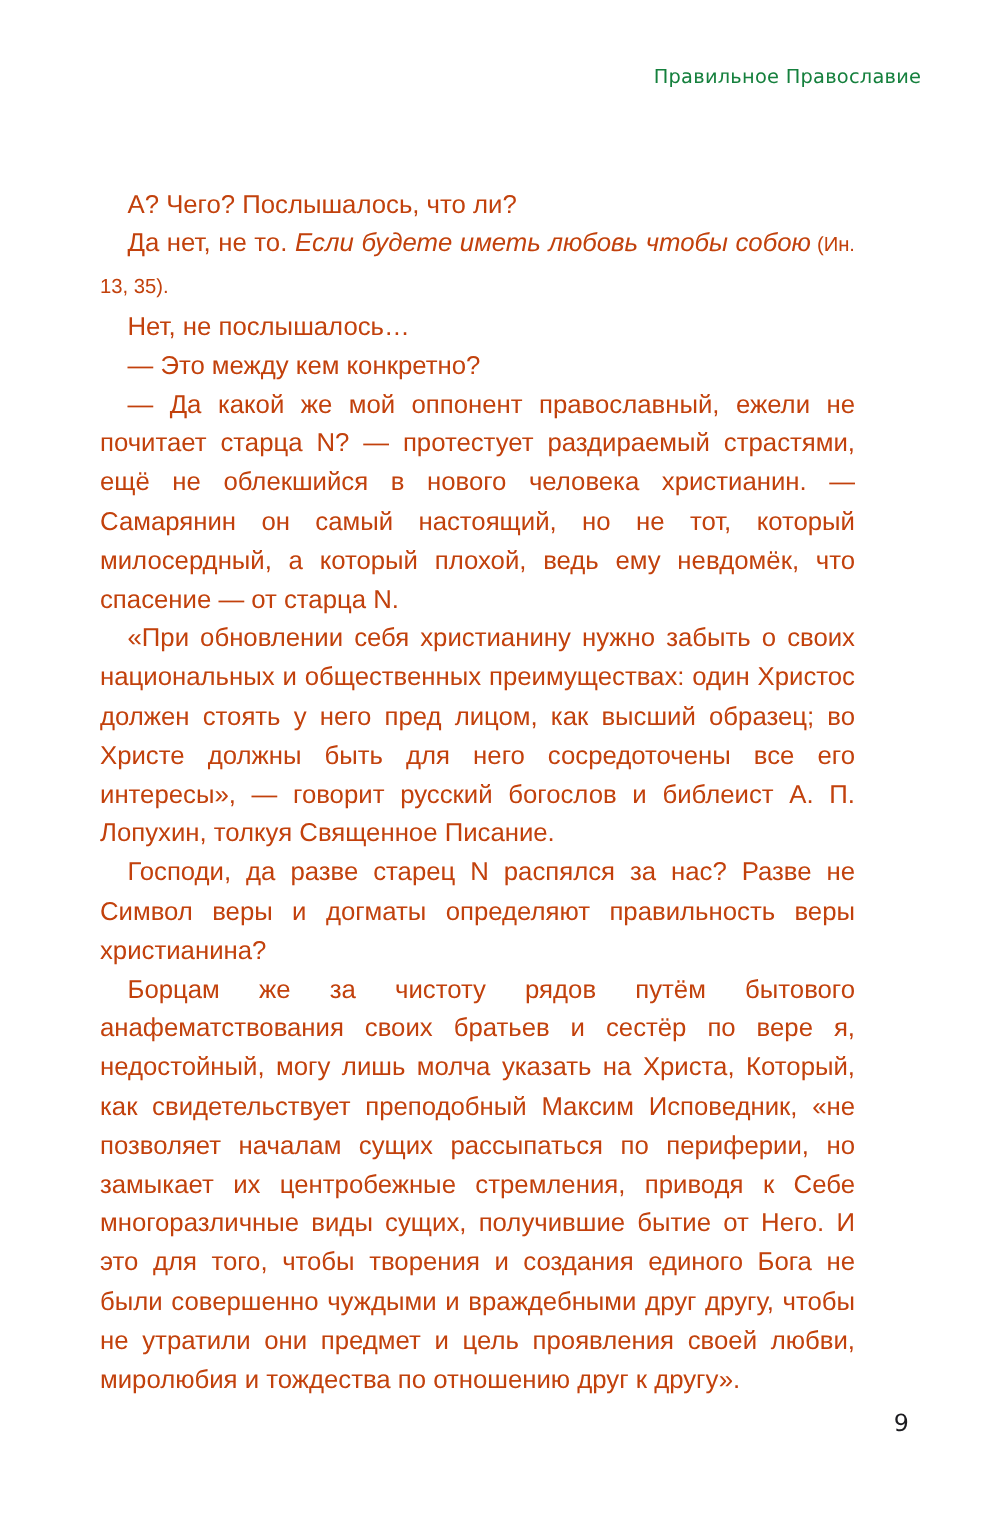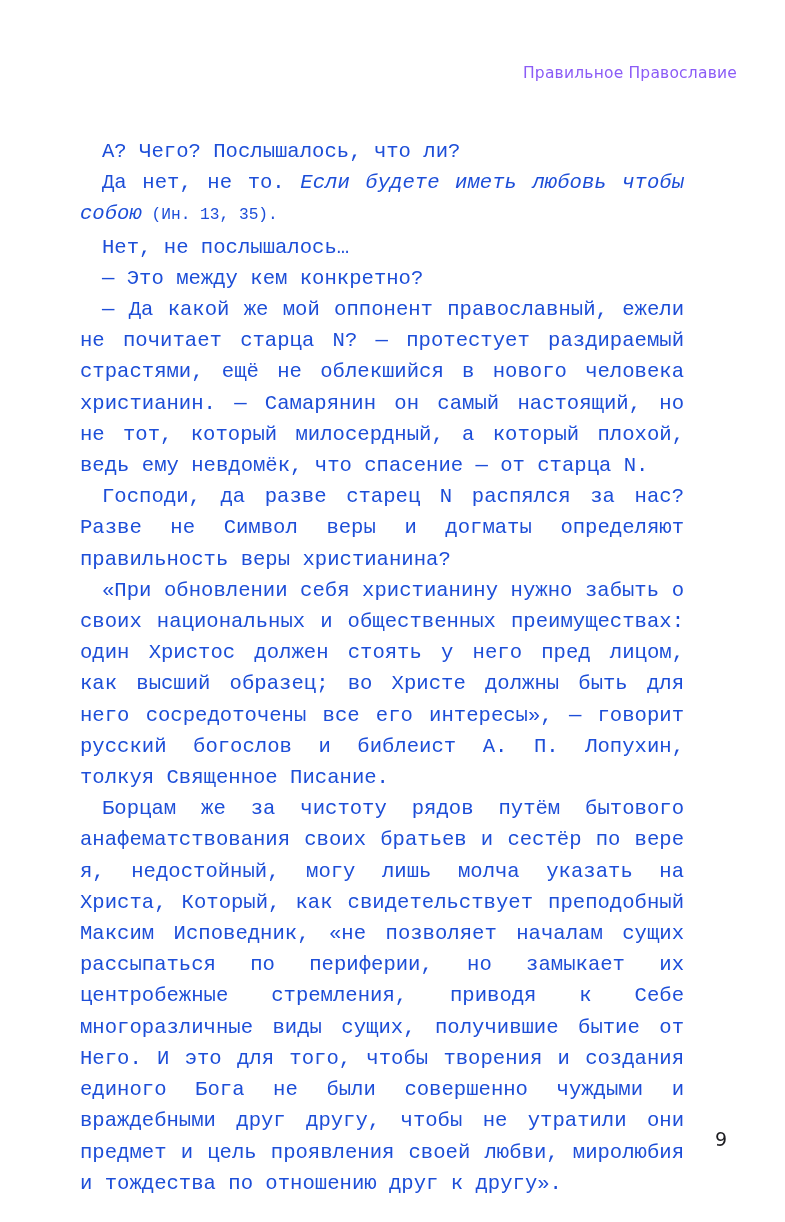--- a/index.html
+++ b/index.html
@@ -17,33 +17,32 @@
   .running-head {
     position: absolute;
     top: 52px;
     left: 80px;
     right: 48px;
     text-align: right;
     font-family: "DejaVu Sans", "Liberation Sans", sans-serif;
     font-size: 15.5px;
     font-weight: 400;
     letter-spacing: 0.2px;
-    color: #8b5cf6;
+    color: #15803d;
     white-space: nowrap;
-    margin-top: 12px;
   }
   .text-column {
     position: absolute;
-    top: 136px;
+    top: 148px;
     left: 80px;
     width: 604px;
-    font-family: Liberation Mono, monospace;
+    font-family: Liberation Sans, sans-serif;
     font-size: 20.6px;
     line-height: 31.2px;
-    color: #1d4ed8;
+    color: #c2410c;
     text-align: justify;
     text-justify: inter-word;
     -webkit-hyphens: none;
     hyphens: none;
   }
   .text-column p {
     margin: 0;
     text-indent: 22px;
   }
   .text-column p:last-child {
@@ -94,25 +93,25 @@
     <p class="last-line-left">
       <span>— Это между кем конкретно?</span>
     </p>
 
 
     <p class="last-line-left">
       <span>— Да какой же мой оппонент православный, ежели не почитает старца N? — протестует раздираемый страстями, ещё не облекшийся в нового человека христианин. — Самарянин он самый настоящий, но не тот, который милосердный, а который плохой, ведь ему невдомёк, что спасение — от старца N.</span>
     </p>
 
     <p class="last-line-left">
-      <span>Господи, да разве старец N распялся за нас? Разве не Символ веры и догматы определяют правильность веры христианина?</span>
+      <span>«При обновлении себя христианину нужно забыть о своих национальных и общественных преимуществах: один Христос должен стоять у него пред лицом, как высший образец; во Христе должны быть для него сосредоточены все его интересы», — говорит русский богослов и библеист А. П. Лопухин, толкуя Священное Писание.</span>
     </p>
 
     <p class="last-line-left">
-      <span>«При обновлении себя христианину нужно забыть о своих национальных и общественных преимуществах: один Христос должен стоять у него пред лицом, как высший образец; во Христе должны быть для него сосредоточены все его интересы», — говорит русский богослов и библеист А. П. Лопухин, толкуя Священное Писание.</span>
+      <span>Господи, да разве старец N распялся за нас? Разве не Символ веры и догматы определяют правильность веры христианина?</span>
     </p>
 
     <p class="last-line-left">
       <span>Борцам же за чистоту рядов путём бытового анафематствования своих братьев и сестёр по вере я, недостойный, могу лишь молча указать на Христа, Который, как свидетельствует преподобный Максим Исповедник, «не позволяет началам сущих рассыпаться по периферии, но замыкает их центробежные стремления, приводя к Себе многоразличные виды сущих, получившие бытие от Него. И это для того, чтобы творения и создания единого Бога не были совершенно чуждыми и враждебными друг другу, чтобы не утратили они предмет и цель проявления своей любви, миролюбия и тождества по отношению друг к другу».</span>
     </p>
 
   </div>
 
   <div class="folio">9</div>
 

